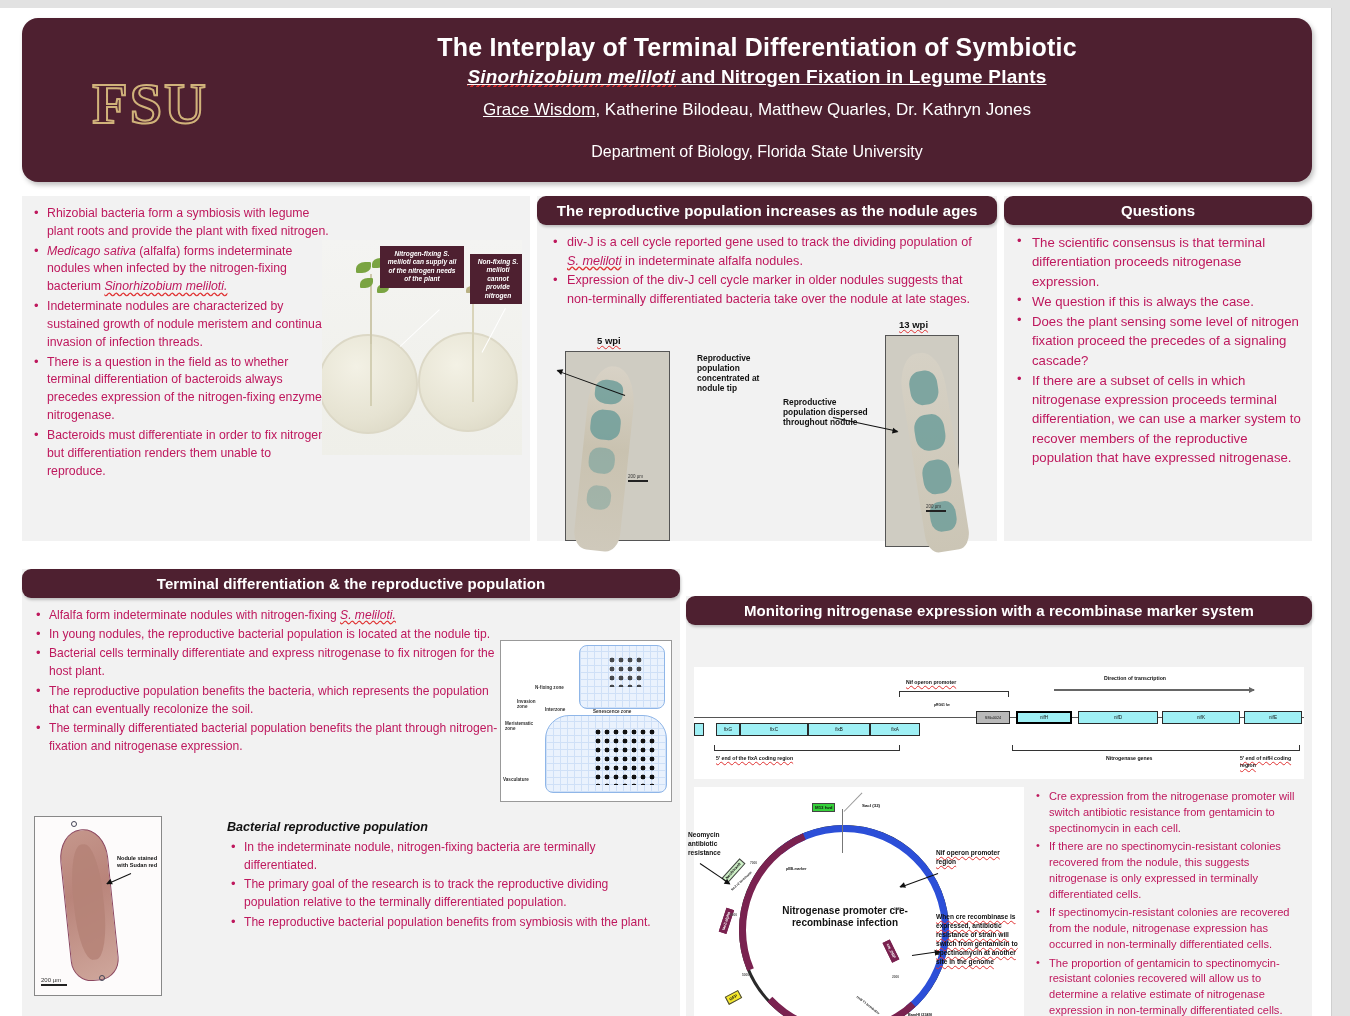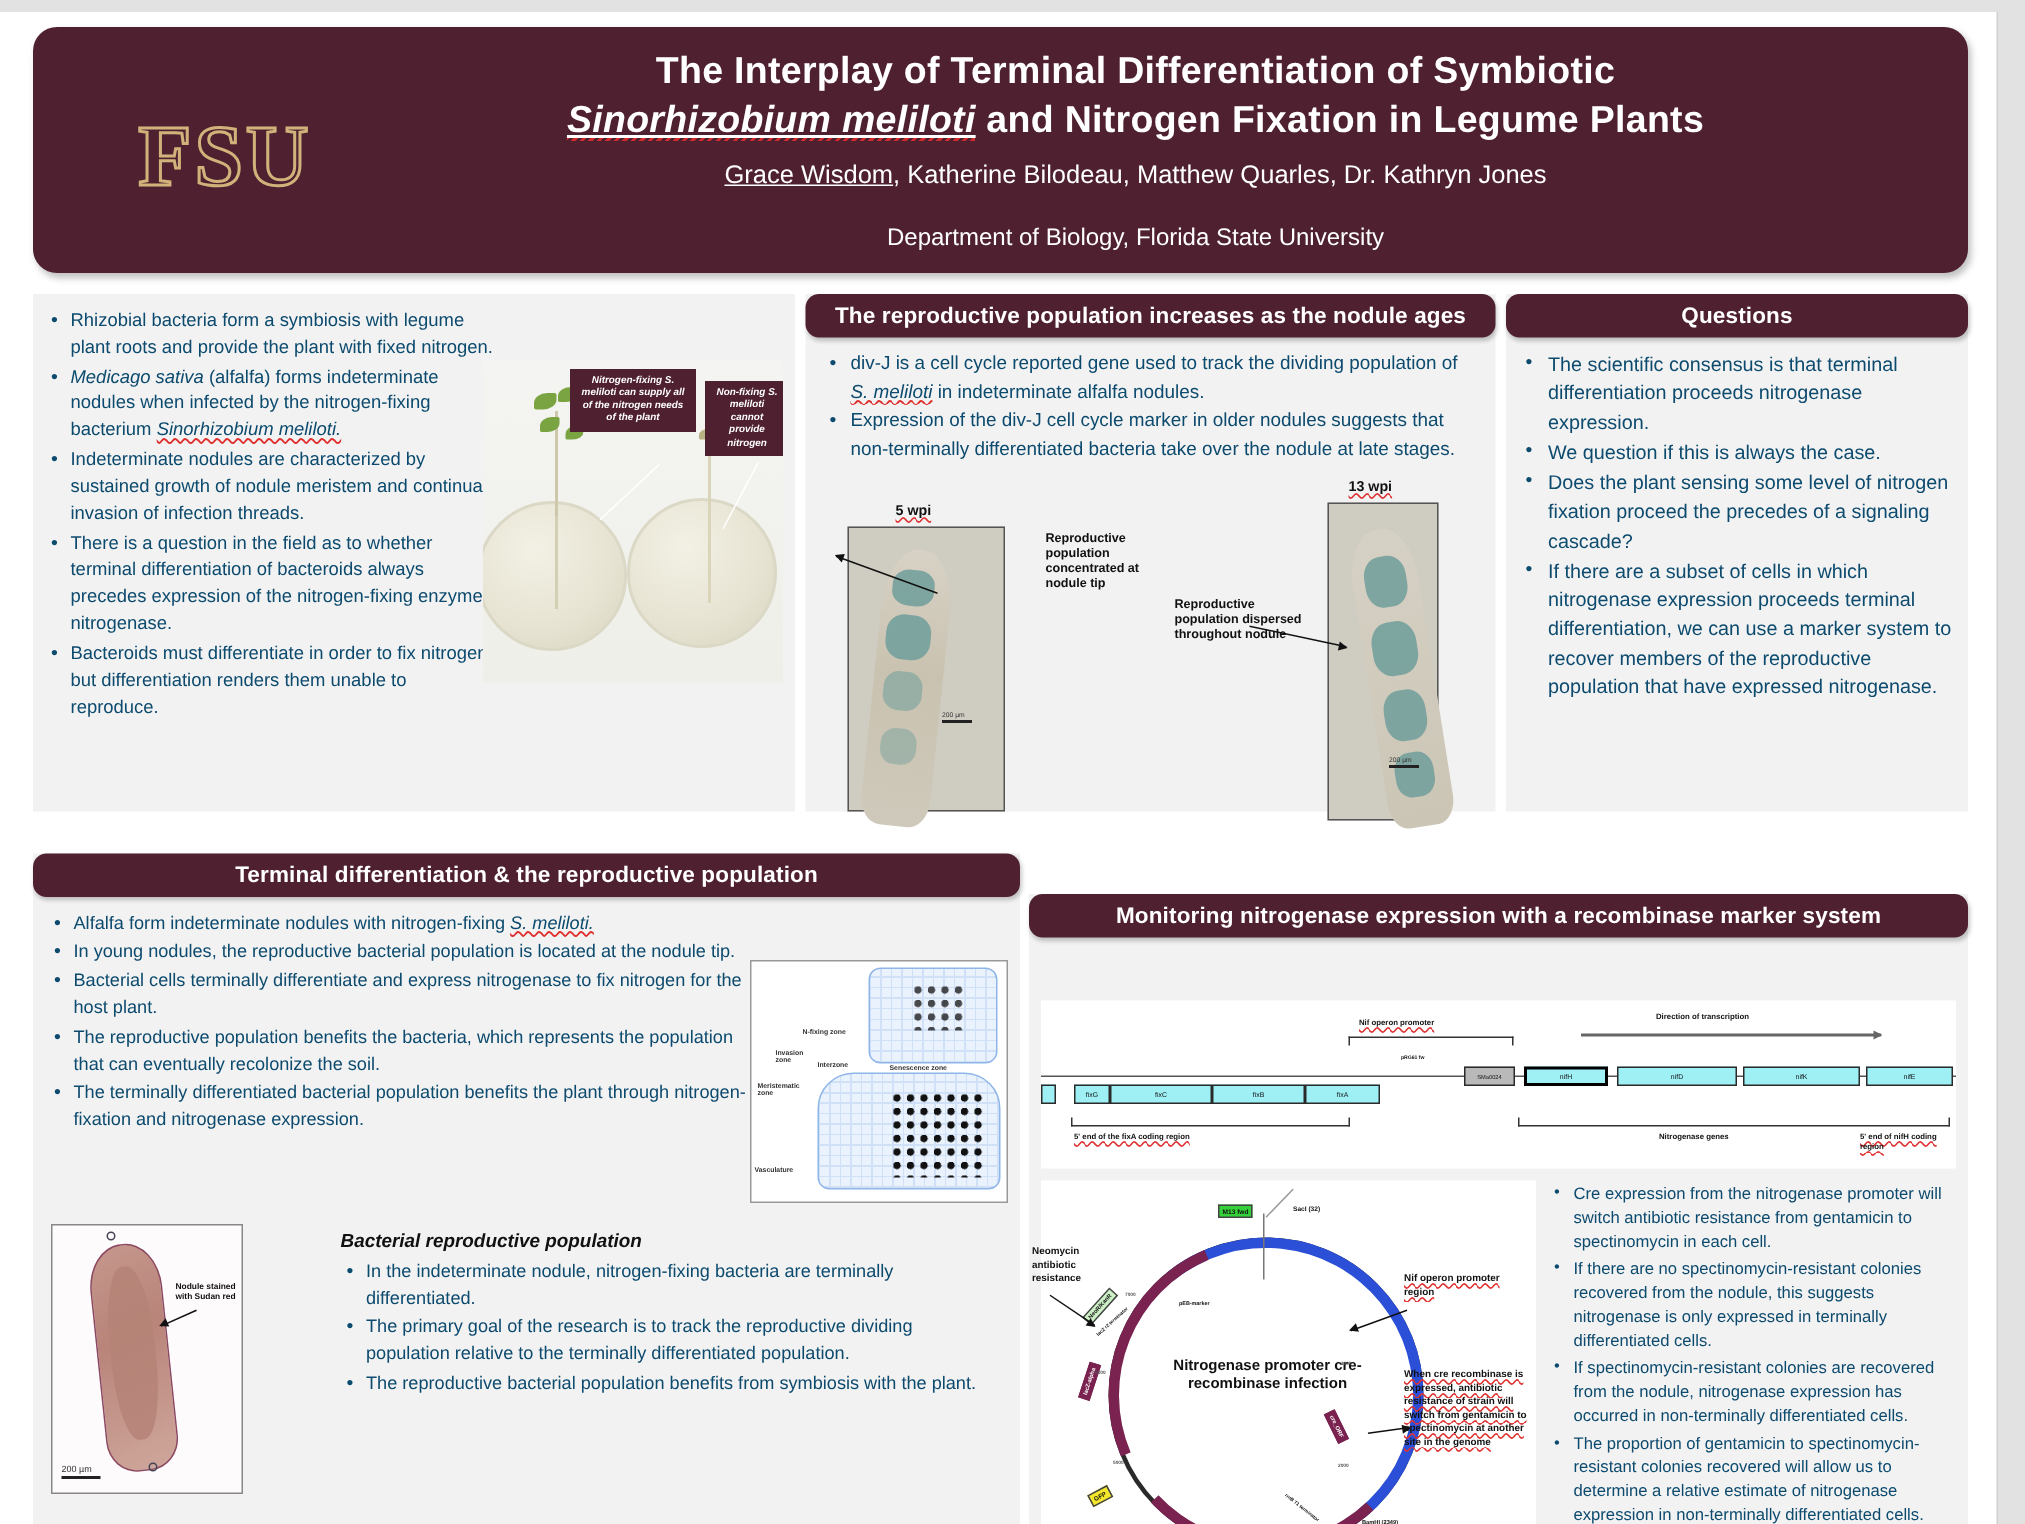--- a/index.html
+++ b/index.html
@@ -30,21 +30,21 @@
     width:140px; height:66px;
     display:flex; align-items:center; justify-content:center;
     font-family:"Liberation Serif", serif;
     font-size:58px; font-weight:bold; letter-spacing:2px;
     color:#4E2030;
     -webkit-text-stroke:2px #D0B27A;
     text-shadow:0 0 1px #D0B27A;
   }
   .title-wrap { position:absolute; left:200px; top:14px; width:1070px; text-align:center; }
   .ttl-l1 { font-size:25px; font-weight:bold; line-height:1.22; letter-spacing:.2px; }
-  .ttl-l2 { font-size:25px; font-weight:bold; line-height:1.22; letter-spacing:.2px; margin-top:2px;}
+  .ttl-l2 { font-size:19px; font-weight:bold; line-height:1.22; letter-spacing:.2px; margin-top:2px;text-decoration:underline;}
   .ttl-l2 .sp {
     font-style:italic; text-decoration:underline;
     text-decoration-color:#ffffff;
     background-image:repeating-linear-gradient(135deg,#cf2b2b 0 2px,transparent 2px 4px);
     background-size:100% 3px; background-repeat:repeat-x; background-position:0 100%;
   }
   .authors { font-size:17px; margin-top:12px; }
   .authors .first { text-decoration:underline; }
   .dept { font-size:16px; margin-top:23px; }
 
@@ -54,21 +54,21 @@
     background:#4E2030; color:#fff; border-radius:9px;
     height:29px; display:flex; align-items:center; justify-content:center;
     font-size:15px; font-weight:bold; letter-spacing:.1px;
     box-shadow:1px 2px 3px rgba(0,0,0,.22);
   }
   .panel-body { padding:8px 10px 6px 10px; position:relative; }
 
   ul.bul { list-style:none; margin:0; padding:0; }
   ul.bul > li {
     position:relative; padding-left:15px; margin-bottom:1px;
-    font-size:12.2px; line-height:1.44; color:#0c4a6e;
+    font-size:12.2px; line-height:1.44; color:#be185d;
   }
   ul.bul > li:before {
     content:"\2022"; position:absolute; left:2px; top:-1px; font-size:13px;
   }
   .wavy { text-decoration:underline wavy #e03131; text-decoration-skip-ink:none; }
   .ital { font-style:italic; }
 
   
   #p1 { left:22px; top:188px; width:508px; height:345px; }
   #p1 .panel-body { padding-top:9px; }

